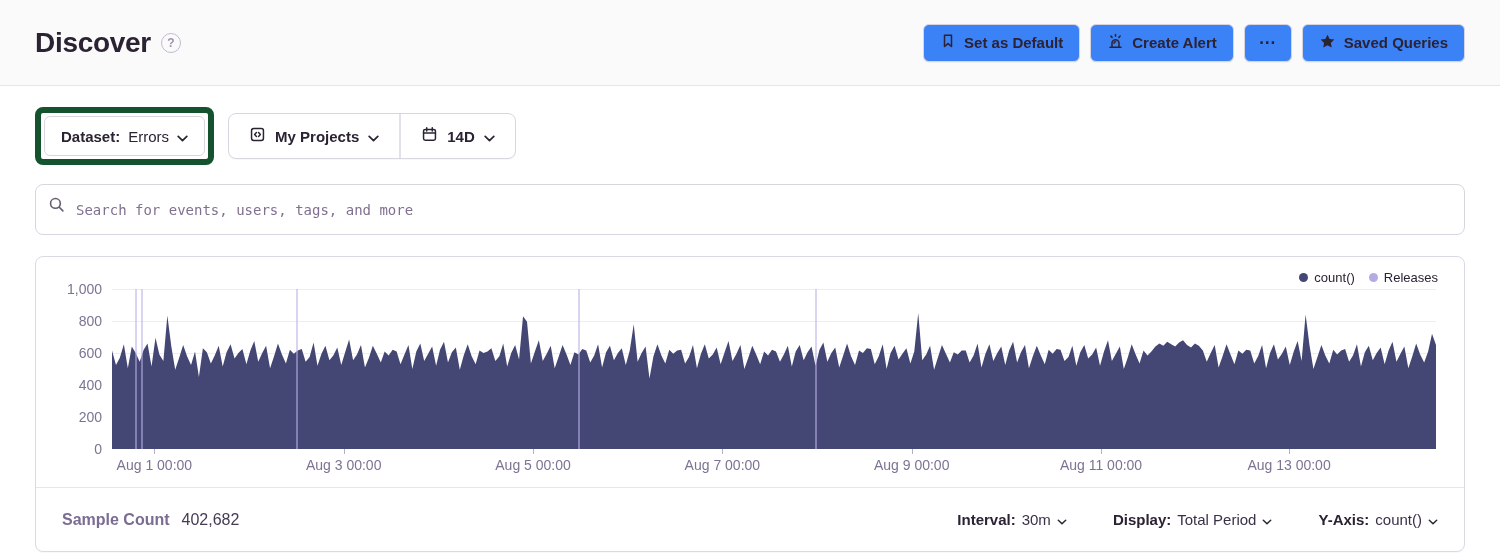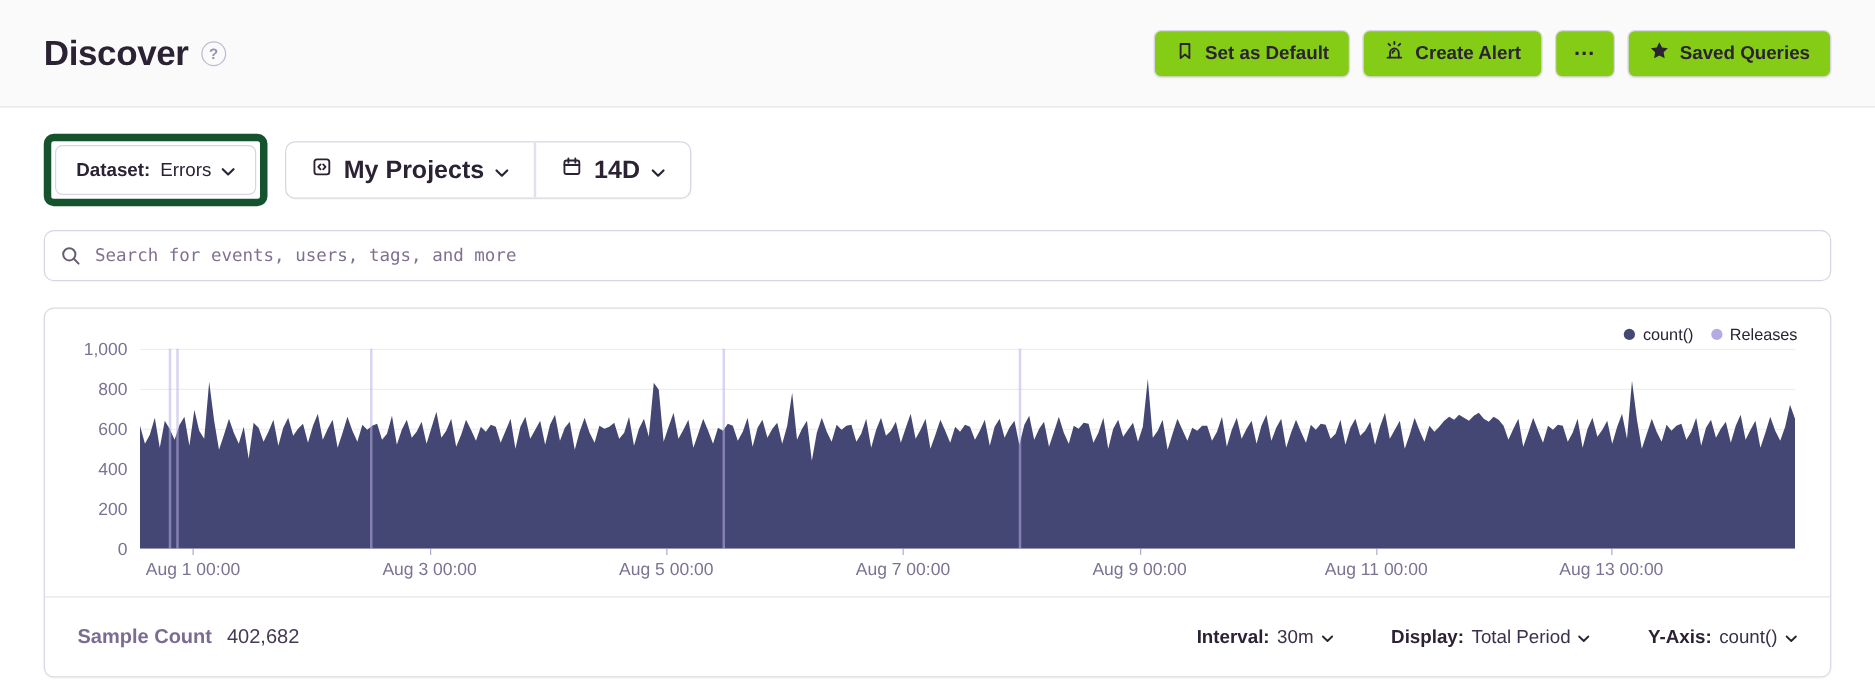--- a/index.html
+++ b/index.html
@@ -18,21 +18,21 @@
   .page-title { font-size:28px; font-weight:700; letter-spacing:-0.3px; color:#2B2233; }
   .help-badge {
     width:20px; height:20px; border:1.5px solid #C2BACF; border-radius:50%;
     display:flex; align-items:center; justify-content:center;
     font-size:12px; font-weight:700; color:#9C92B0; cursor:pointer;
   }
   .header-actions { display:flex; align-items:center; gap:10px; }
   .btn {
     display:flex; align-items:center; gap:8px;
     height:38px; padding:0 16px;
-    background:#84cc16; border:1px solid #D9D5E0; border-radius:6px;
+    background:#3b82f6; border:1px solid #D9D5E0; border-radius:6px;
     font-family:"Liberation Sans", sans-serif;
     font-size:15px; font-weight:700; color:#2B2233;
     box-shadow:0 1px 1px rgba(43,34,51,.04); cursor:pointer; white-space:nowrap;
   }
   .btn.ellipsis-btn { padding:0 14px; font-size:17px; letter-spacing:1px; }
   .btn svg { flex:none; }
 
   
   .filter-row { display:flex; align-items:center; gap:14px; margin:21px 35px 0; }
   .dataset-ring { border:6px solid #14532d; border-radius:8px; padding:3px; }
@@ -43,30 +43,30 @@
     font-size:15px; color:#2B2233; cursor:pointer; white-space:nowrap;
   }
   .filter-btn .lab-bold { font-weight:700; }
   .filter-group {
     display:flex; align-items:stretch; background:#fff;
     border:1px solid #DAD6E1; border-radius:8px; height:46px; overflow:hidden;
     box-shadow:0 1px 1px rgba(43,34,51,.03);
   }
   .filter-group .seg {
     display:flex; align-items:center; gap:9px; padding:0 20px;
-    font-size:20px; font-weight:700; color:#2B2233; background:transparent;
+    font-size:15px; font-weight:700; color:#2B2233; background:transparent;
     border:none; cursor:pointer; font-family:"Liberation Sans", sans-serif;
   }
   .filter-group .vdiv { width:1px; background:#E4E0EA; margin:0; }
 
   
   .search-bar { position:relative; margin:19px 35px 0; }
   .search-bar svg { position:absolute; left:13px; top:12px; }
   .search-input {
-    width:100%; height:41px; border:1px solid #D9D5E0; border-radius:8px;
+    width:100%; height:51px; border:1px solid #D9D5E0; border-radius:8px;
     padding:0 14px 0 40px; background:#fff;
     font-family:"DejaVu Sans Mono", monospace; font-size:14px; color:#3b82f6;
   }
   .search-input::placeholder { color:#80708F; }
 
   
   .card {
     margin:21px 35px 0; background:#fff;
     border:1px solid #DDD9E4; border-radius:8px;
     box-shadow:0 1px 1px rgba(43,34,51,.03);

